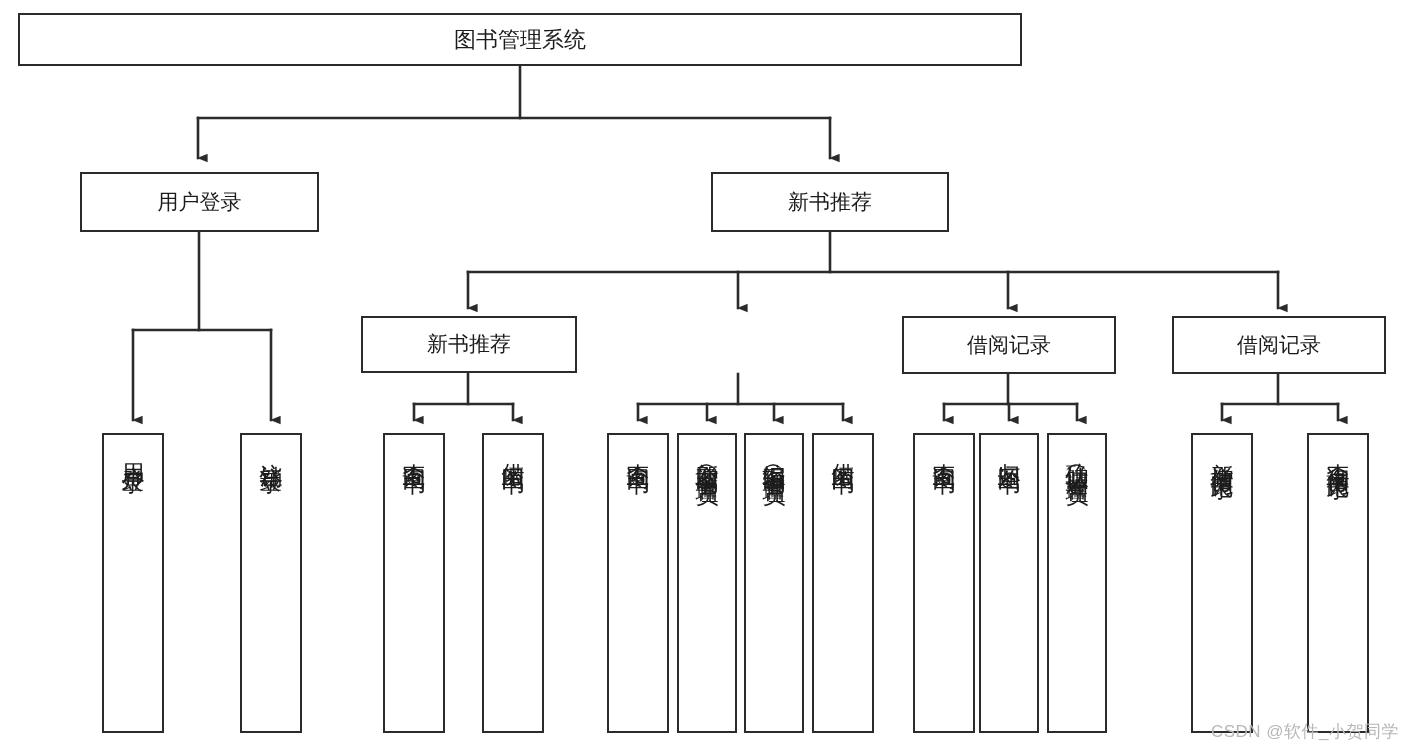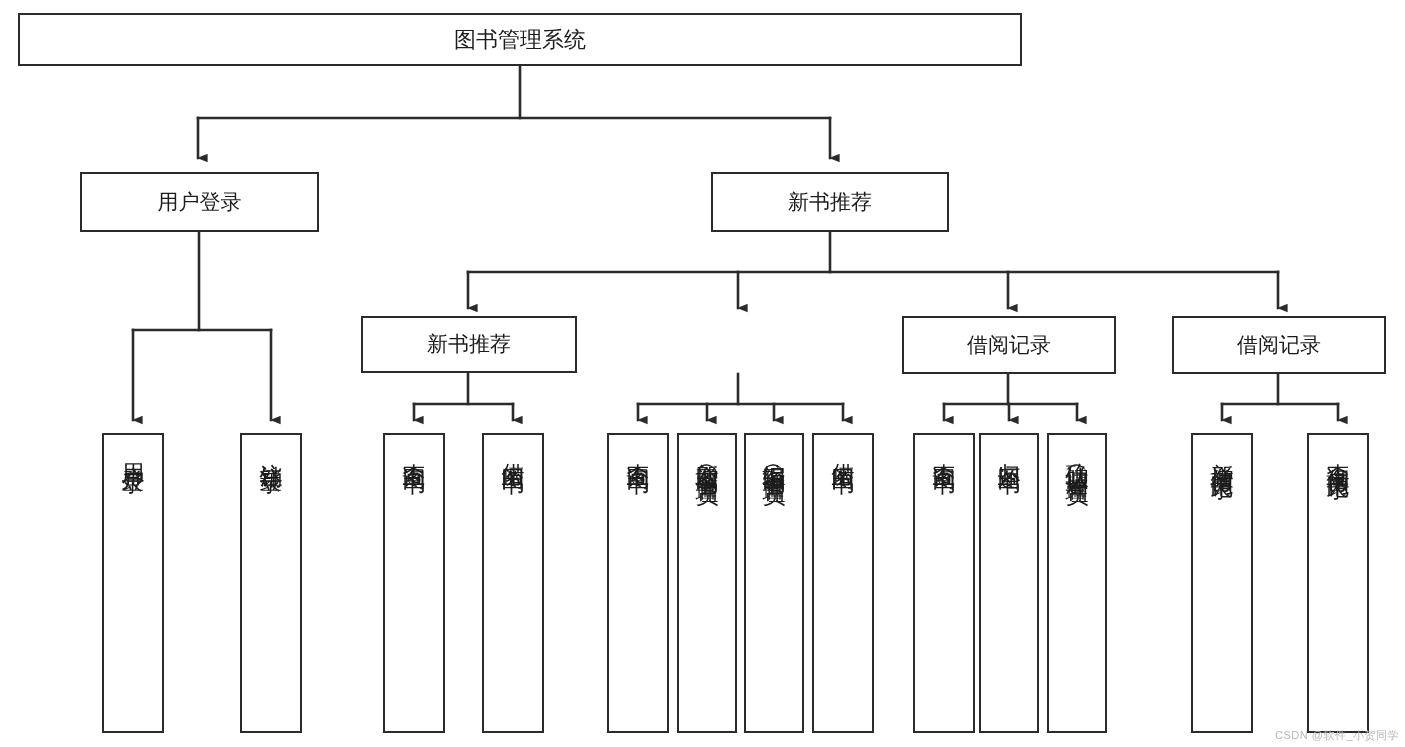--- a/index.html
+++ b/index.html
@@ -63,21 +63,21 @@
     line-height: 1;
     height: auto;
   }
   .node.leaf.tall-text {
     align-items: flex-start;
   }
   #watermark {
     position: absolute;
     right: 6px;
     bottom: 4px;
-    font-size: 11px;
+    font-size: 17px;
     color: #b7b7b7;
     letter-spacing: 0.5px;
     z-index: 3;
     white-space: nowrap;
   }
 </style>
 </head>
 <body>
 
 <div id="diagram-canvas">

